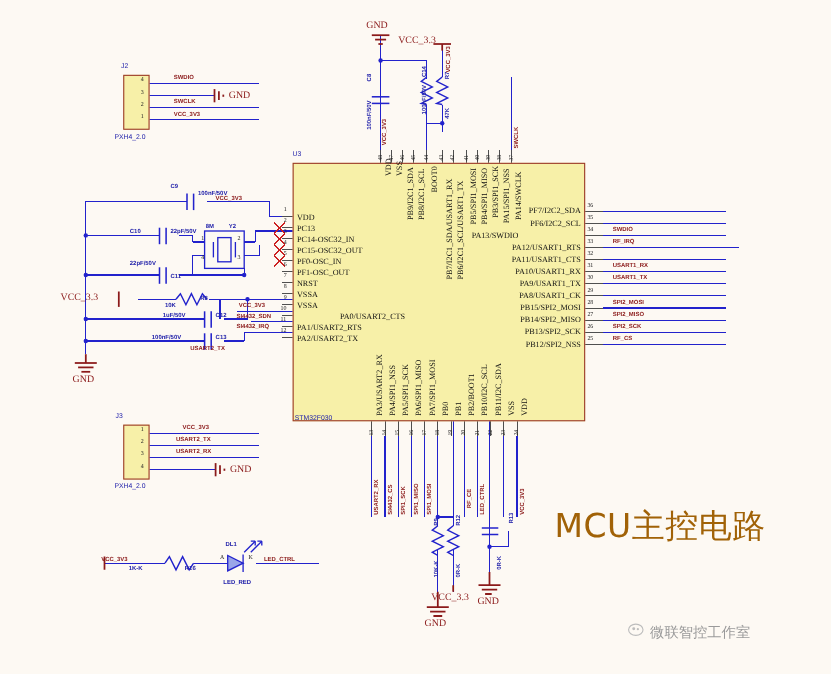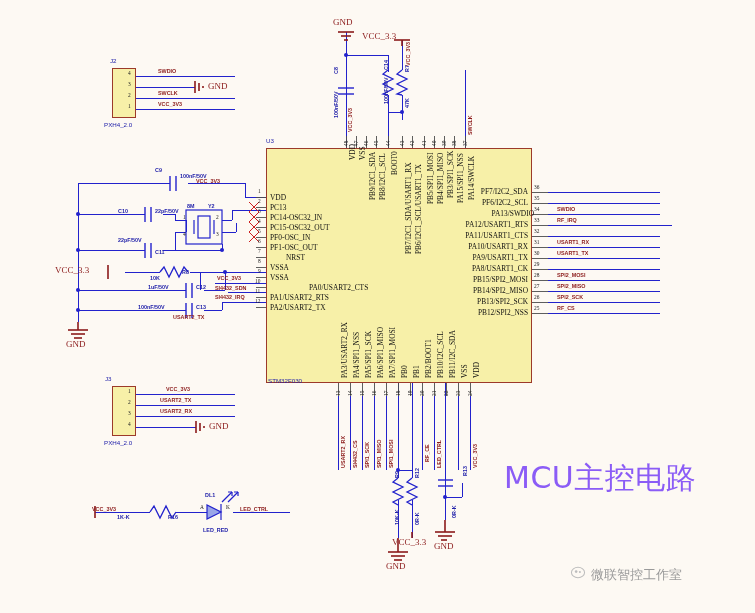--- a/index.html
+++ b/index.html
@@ -41,21 +41,21 @@
     background: #f7f0a8;
     border: 1.2px solid #9c3a2a;
   }
 
   
   #title-cn {
     position: absolute;
     left: 504px; top: 458px;
     font-family: "DejaVu Sans", sans-serif;
     font-size: 30px;
-    color: #8b5cf6;
+    color: #a16207;
     letter-spacing: 0.5px;
   }
   
   #watermark {
     position: absolute;
     left: 591px; top: 566px;
     font-family: "DejaVu Sans", sans-serif;
     font-size: 13px;
     color: #9a9a9a;
   }
@@ -370,21 +370,21 @@
   <div id="mcu-body"></div>
   <div class="txt f6 c-blue sans" id="mcu-designator">U3</div>
   <div class="txt f6 c-blue sans" id="mcu-partname">STM32F030</div>
 
   <div class="txt pinname-l" style="left:270px; top:194px;">VDD</div>
   <div class="txt pinname-l" style="left:270px; top:204px;">PC13</div>
   <div class="txt pinname-l" style="left:270px; top:214px;">PC14-OSC32_IN</div>
   <div class="txt pinname-l" style="left:270px; top:224px;">PC15-OSC32_OUT</div>
   <div class="txt pinname-l" style="left:270px; top:234px;">PF0-OSC_IN</div>
   <div class="txt pinname-l" style="left:270px; top:244px;">PF1-OSC_OUT</div>
-  <div class="txt pinname-l" style="left:286px; top:254px;text-align:center;">NRST</div>
+  <div class="txt pinname-l" style="left:270px; top:254px;text-align:center;">NRST</div>
   <div class="txt pinname-l" style="left:270px; top:264px;">VSSA</div>
   <div class="txt pinname-l" style="left:270px; top:274px;">VSSA</div>
   <div class="txt pinname-l" style="left:270px; top:284px;margin-left:39px;">PA0/USART2_CTS</div>
   <div class="txt pinname-l" style="left:270px; top:294px;">PA1/USART2_RTS</div>
   <div class="txt pinname-l" style="left:270px; top:304px;">PA2/USART2_TX</div>
 
   <div class="txt pinnum" style="left:258px; top:189px;">1</div>
   <div class="txt pinnum" style="left:258px; top:199px;">2</div>
   <div class="txt pinnum" style="left:258px; top:209px;">3</div>
   <div class="txt pinnum" style="left:258px; top:219px;">4</div>
@@ -392,21 +392,21 @@
   <div class="txt pinnum" style="left:258px; top:239px;">6</div>
   <div class="txt pinnum" style="left:258px; top:249px;">7</div>
   <div class="txt pinnum" style="left:258px; top:259px;">8</div>
   <div class="txt pinnum" style="left:258px; top:269px;">9</div>
   <div class="txt pinnum" style="left:255px; top:279px;">10</div>
   <div class="txt pinnum" style="left:255px; top:289px;">11</div>
   <div class="txt pinnum" style="left:255px; top:299px;">12</div>
 
   <div class="txt pinname-r" style="left:380px; top:188px; width:148px;">PF7/I2C2_SDA</div>
   <div class="txt pinname-r" style="left:380px; top:199px; width:148px;">PF6/I2C2_SCL</div>
-  <div class="txt pinname-r" style="left:386px; top:210px; width:148px;">PA13/SWDIO</div>
+  <div class="txt pinname-r" style="left:376px; top:210px; width:148px;text-align:center;">PA13/SWDIO</div>
   <div class="txt pinname-r" style="left:380px; top:221px; width:148px;">PA12/USART1_RTS</div>
   <div class="txt pinname-r" style="left:380px; top:232px; width:148px;">PA11/USART1_CTS</div>
   <div class="txt pinname-r" style="left:380px; top:243px; width:148px;text-align:right;">PA10/USART1_RX</div>
   <div class="txt pinname-r" style="left:380px; top:254px; width:148px;">PA9/USART1_TX</div>
   <div class="txt pinname-r" style="left:380px; top:265px; width:148px;">PA8/USART1_CK</div>
   <div class="txt pinname-r" style="left:380px; top:276px; width:148px;">PB15/SPI2_MOSI</div>
   <div class="txt pinname-r" style="left:380px; top:287px; width:148px;">PB14/SPI2_MISO</div>
   <div class="txt pinname-r" style="left:380px; top:298px; width:148px;">PB13/SPI2_SCK</div>
   <div class="txt pinname-r" style="left:380px; top:309px; width:148px;">PB12/SPI2_NSS</div>
 

